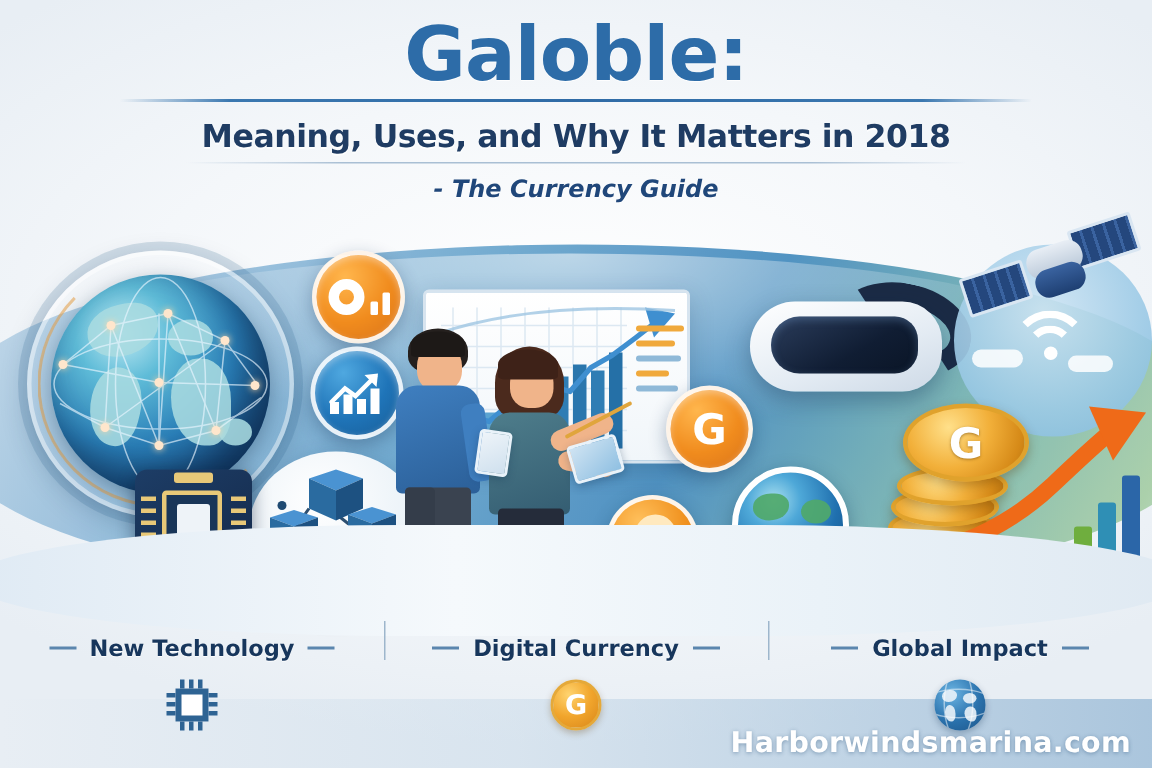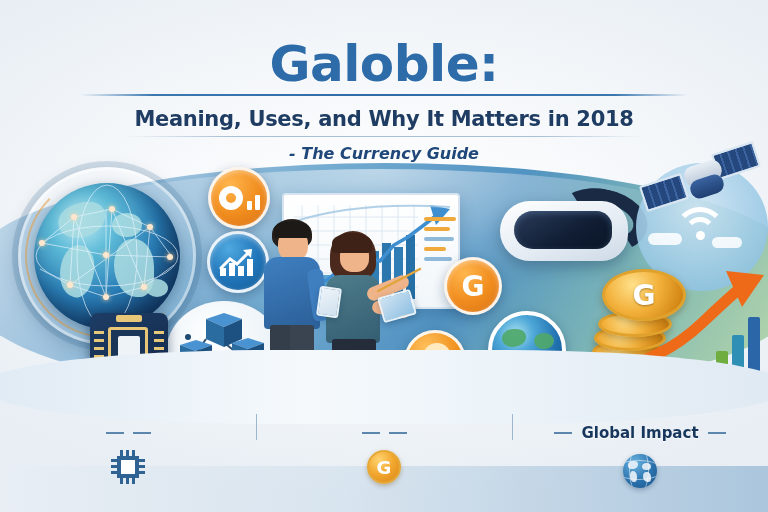--- a/index.html
+++ b/index.html
@@ -11,21 +11,21 @@
   #stage {
     position:relative; width:768px; height:512px; overflow:hidden;
     background:
       radial-gradient(ellipse 70% 55% at 50% 42%, #ffffff 0%, #f4f7fa 55%, #e8eef4 100%),
       linear-gradient(160deg,#e9eff5 0%,#f6f8fb 35%,#eef3f8 70%,#dbe6ef 100%);
   }
 
   
   .header { position:absolute; top:0; left:0; width:768px; height:170px; z-index:40; text-align:center; }
   .title {
-    margin-top:38px;
+    margin-top:10px;
     font-family:"DejaVu Sans", sans-serif;
     font-weight:700; font-size:50px; line-height:1.05;
     color:#2d6ca8; letter-spacing:-0.5px;
     text-shadow:0 1px 0 rgba(255,255,255,.85);
   }
   .title-rule {
     width:608px; height:2px; margin:3px auto 0;
     background:linear-gradient(90deg,rgba(45,108,168,0) 0%,#3b78b0 12%,#2f6ba6 50%,#3b78b0 88%,rgba(45,108,168,0) 100%);
   }
   .subtitle {
@@ -534,20 +534,21 @@
 
     <div class="band-wave"></div>
   </div>
 
   <div class="footer">
     <div class="foot-row">
 
       <div class="foot-cell">
         <span class="foot-label">
           <span class="dash"></span>
+          <span>New Technology</span>
           <span class="dash"></span>
         </span>
         <div class="foot-icon">
           <span class="f-chip">
             <span class="f-chip-body"></span>
             <span class="f-pin" style="left:9px;top:0;width:3px;height:6px"></span>
             <span class="f-pin" style="left:15px;top:0;width:3px;height:6px"></span>
             <span class="f-pin" style="left:21px;top:0;width:3px;height:6px"></span>
             <span class="f-pin" style="left:9px;top:28px;width:3px;height:6px"></span>
             <span class="f-pin" style="left:15px;top:28px;width:3px;height:6px"></span>
@@ -558,20 +559,21 @@
             <span class="f-pin" style="left:28px;top:9px;width:6px;height:3px"></span>
             <span class="f-pin" style="left:28px;top:15px;width:6px;height:3px"></span>
             <span class="f-pin" style="left:28px;top:21px;width:6px;height:3px"></span>
           </span>
         </div>
       </div>
 
       <div class="foot-cell">
         <span class="foot-label">
           <span class="dash"></span>
+          <span>Digital Currency</span>
           <span class="dash"></span>
         </span>
         <div class="foot-icon">
           <span class="f-coin">G</span>
         </div>
       </div>
 
       <div class="foot-cell">
         <span class="foot-label">
           <span class="dash"></span>
@@ -590,14 +592,15 @@
         </div>
       </div>
 
     </div>
 
     <div class="foot-div" style="left:256px"></div>
     <div class="foot-div" style="left:512px"></div>
   </div>
 
   <div class="wm-band"></div>
+  <div class="watermark">Harborwindsmarina.com</div>
 
 </div>
 
 </body></html>

